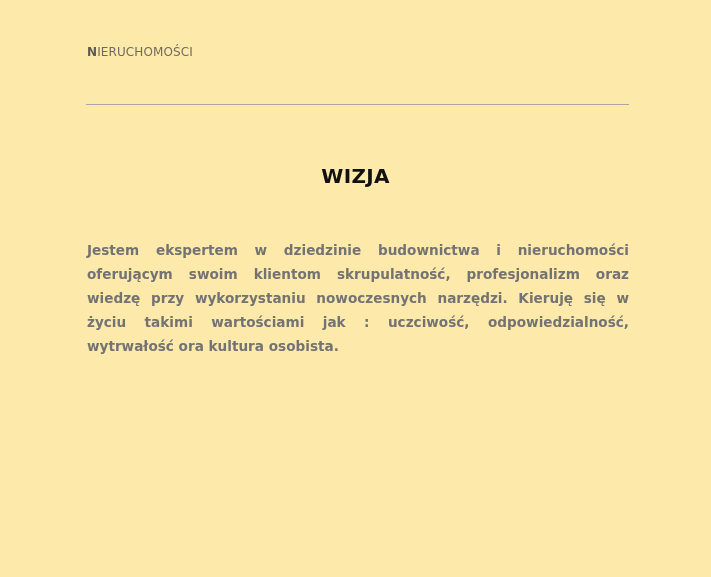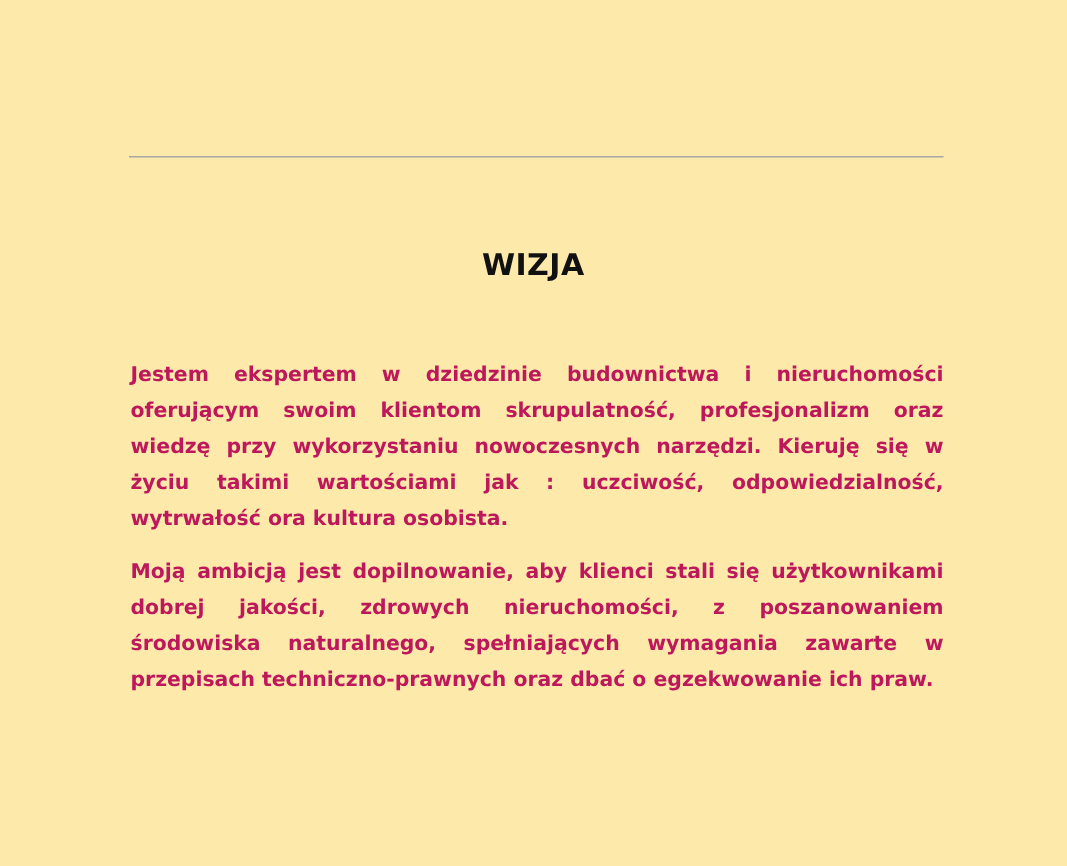--- a/index.html
+++ b/index.html
@@ -21,30 +21,30 @@
       width: 543px; height: 0; border-top: 1px solid #a7a8a6;
     }
     .title {
       position: absolute; left: 0; width: 711px; top: 164px;
       text-align: center; font-weight: bold; font-size: 20px;
       color: #111; letter-spacing: 0.3px;
     }
     .body {
       position: absolute; left: 87px; top: 238px; width: 542px;
       font-weight: bold; font-size: 13.6px; line-height: 24px;
-      color: #be185d; text-align: justify;
+      color: #737373; text-align: justify;
     }
     .body p { margin: 0 0 11px 0; }
   </style>
 </head>
 <body>
 
 <div class="header">
+  <div class="line"><span class="first">N</span><span>IERUCHOMOŚCI</span></div>
 </div>
 
 <div class="divider"></div>
 
 <div class="title">WIZJA</div>
 
 <div class="body">
   <p>Jestem ekspertem  w dziedzinie budownictwa i nieruchomości oferującym swoim klientom skrupulatność, profesjonalizm oraz wiedzę przy wykorzystaniu nowoczesnych narzędzi. Kieruję się w życiu takimi wartościami jak : uczciwość, odpowiedzialność, wytrwałość ora kultura osobista.</p>
-  <p>Moją ambicją jest dopilnowanie, aby klienci stali się użytkownikami dobrej jakości, zdrowych nieruchomości, z poszanowaniem środowiska naturalnego, spełniających wymagania zawarte w przepisach techniczno-prawnych oraz dbać o egzekwowanie ich praw.</p>
 </div>
 
 </body></html>

